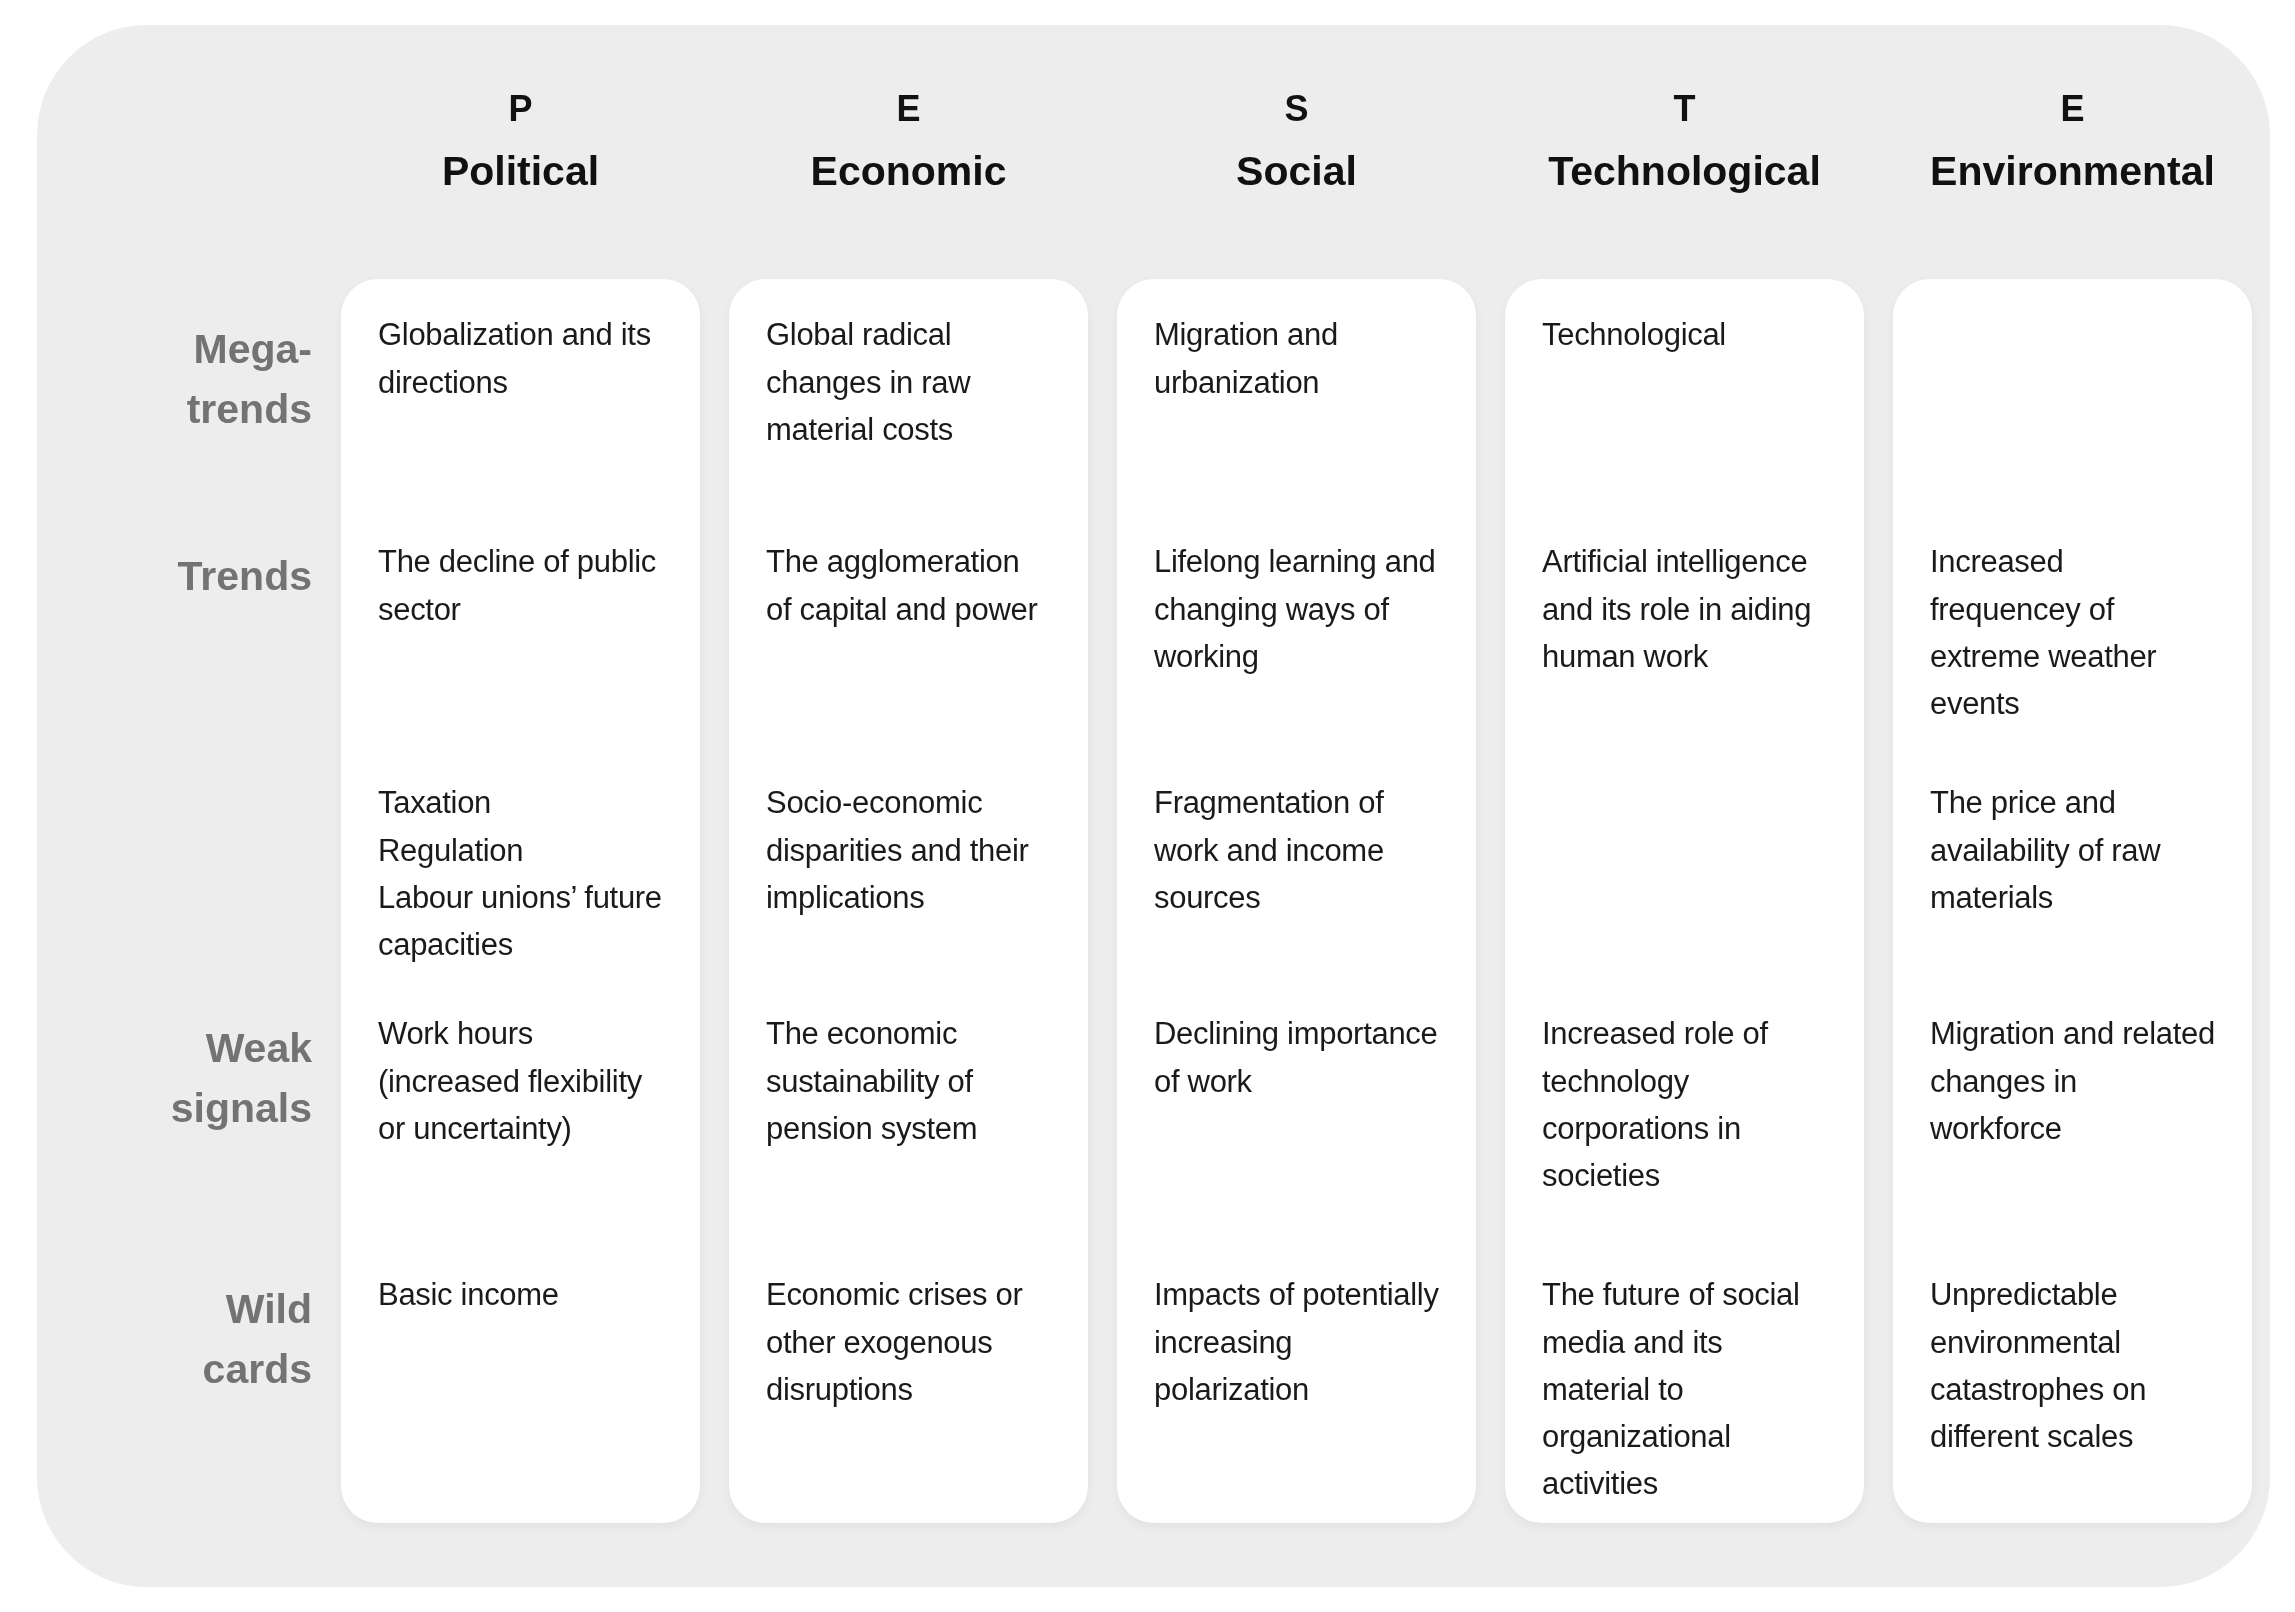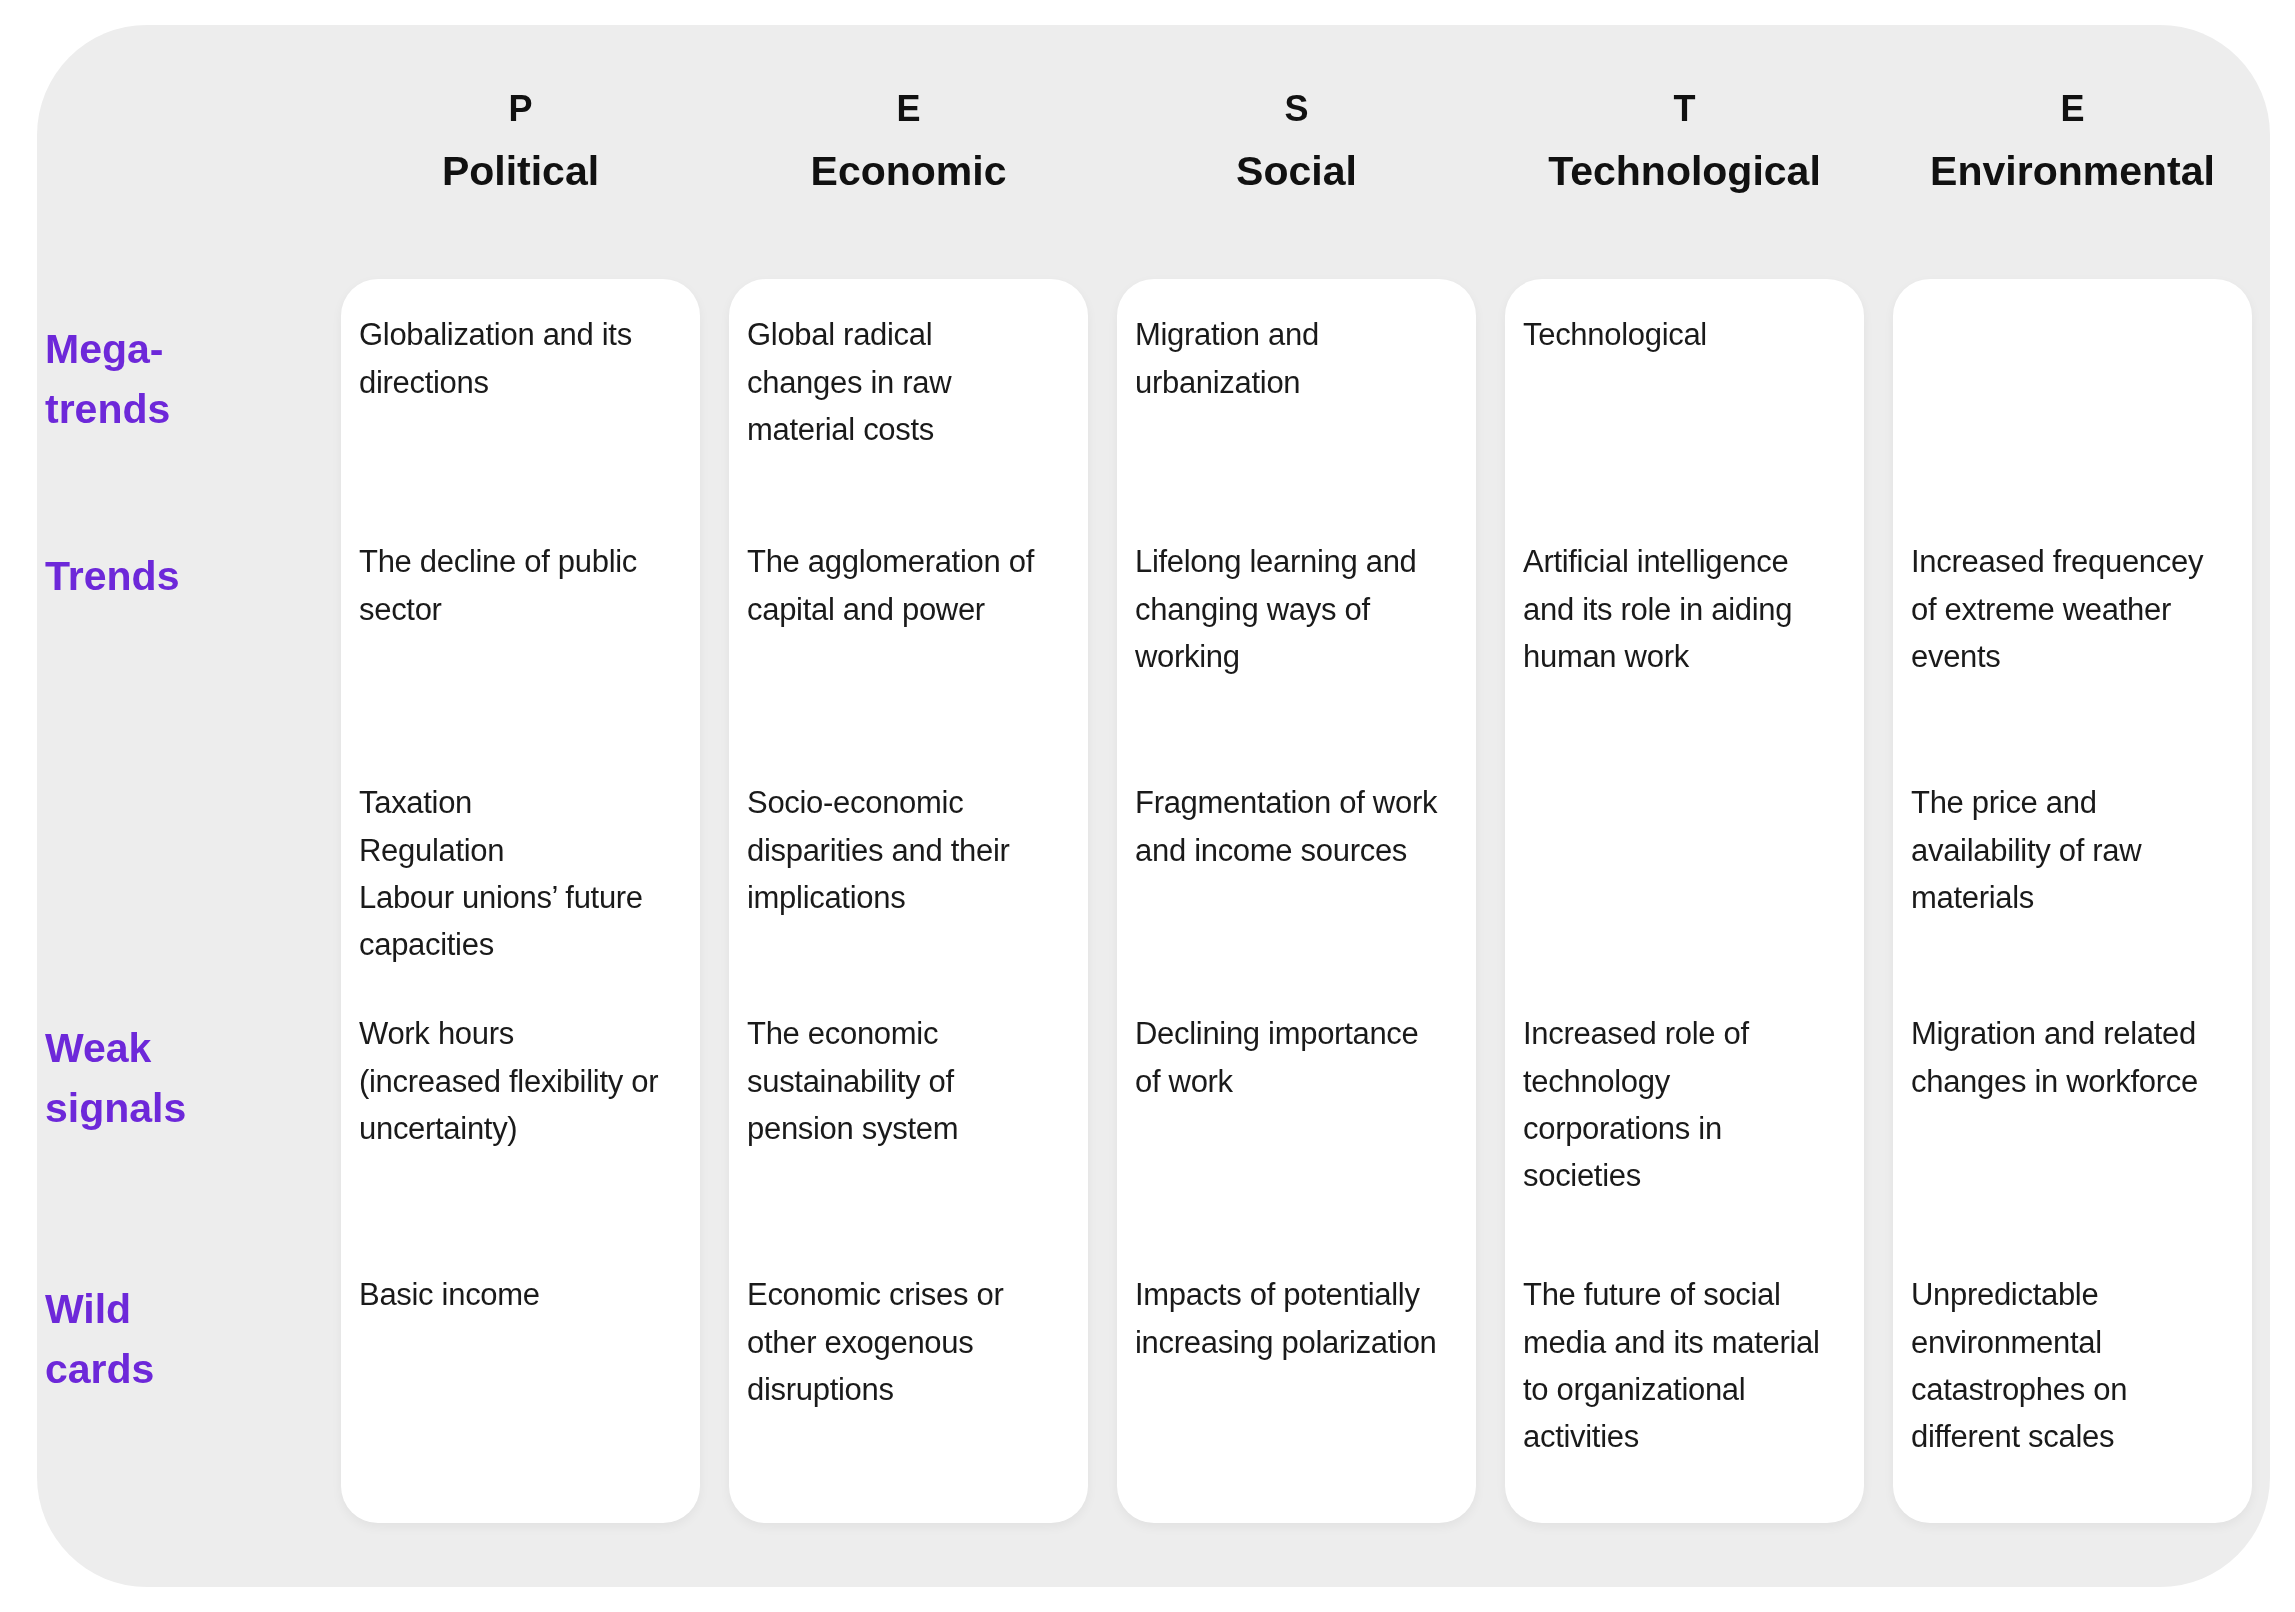--- a/index.html
+++ b/index.html
@@ -43,40 +43,40 @@
     color: #111;
   }
   .hname {
     font-size: 41px;
     font-weight: bold;
     line-height: 1;
     color: #111;
   }
   .rlabel {
     grid-column: 1;
-    text-align: left;
+    text-align: right;
     font-size: 41px;
     font-weight: bold;
     line-height: 1.45;
     white-space: pre-line;
     padding-top: 41px;
-    color: #6d28d9;
+    color: #737373;
   }
   .card {
     grid-row: 2 / 7;
     background: #ffffff;
     border-radius: 37px;
     box-shadow: 0 4px 10.7px rgba(0,0,0,0.05);
   }
   .cell {
     font-size: 31px;
     line-height: 1.52;
     letter-spacing: -0.3px;
     white-space: pre-line;
-    padding: 32px 37px 0 18px;
+    padding: 32px 37px 0 37px;
     z-index: 1;
   }
   .c1 { grid-column: 2; }
   .c2 { grid-column: 3; }
   .c3 { grid-column: 4; }
   .c4 { grid-column: 5; }
   .c5 { grid-column: 6; }
   .r1 { grid-row: 2; }
   .r2 { grid-row: 3; }
   .r3 { grid-row: 4; }

